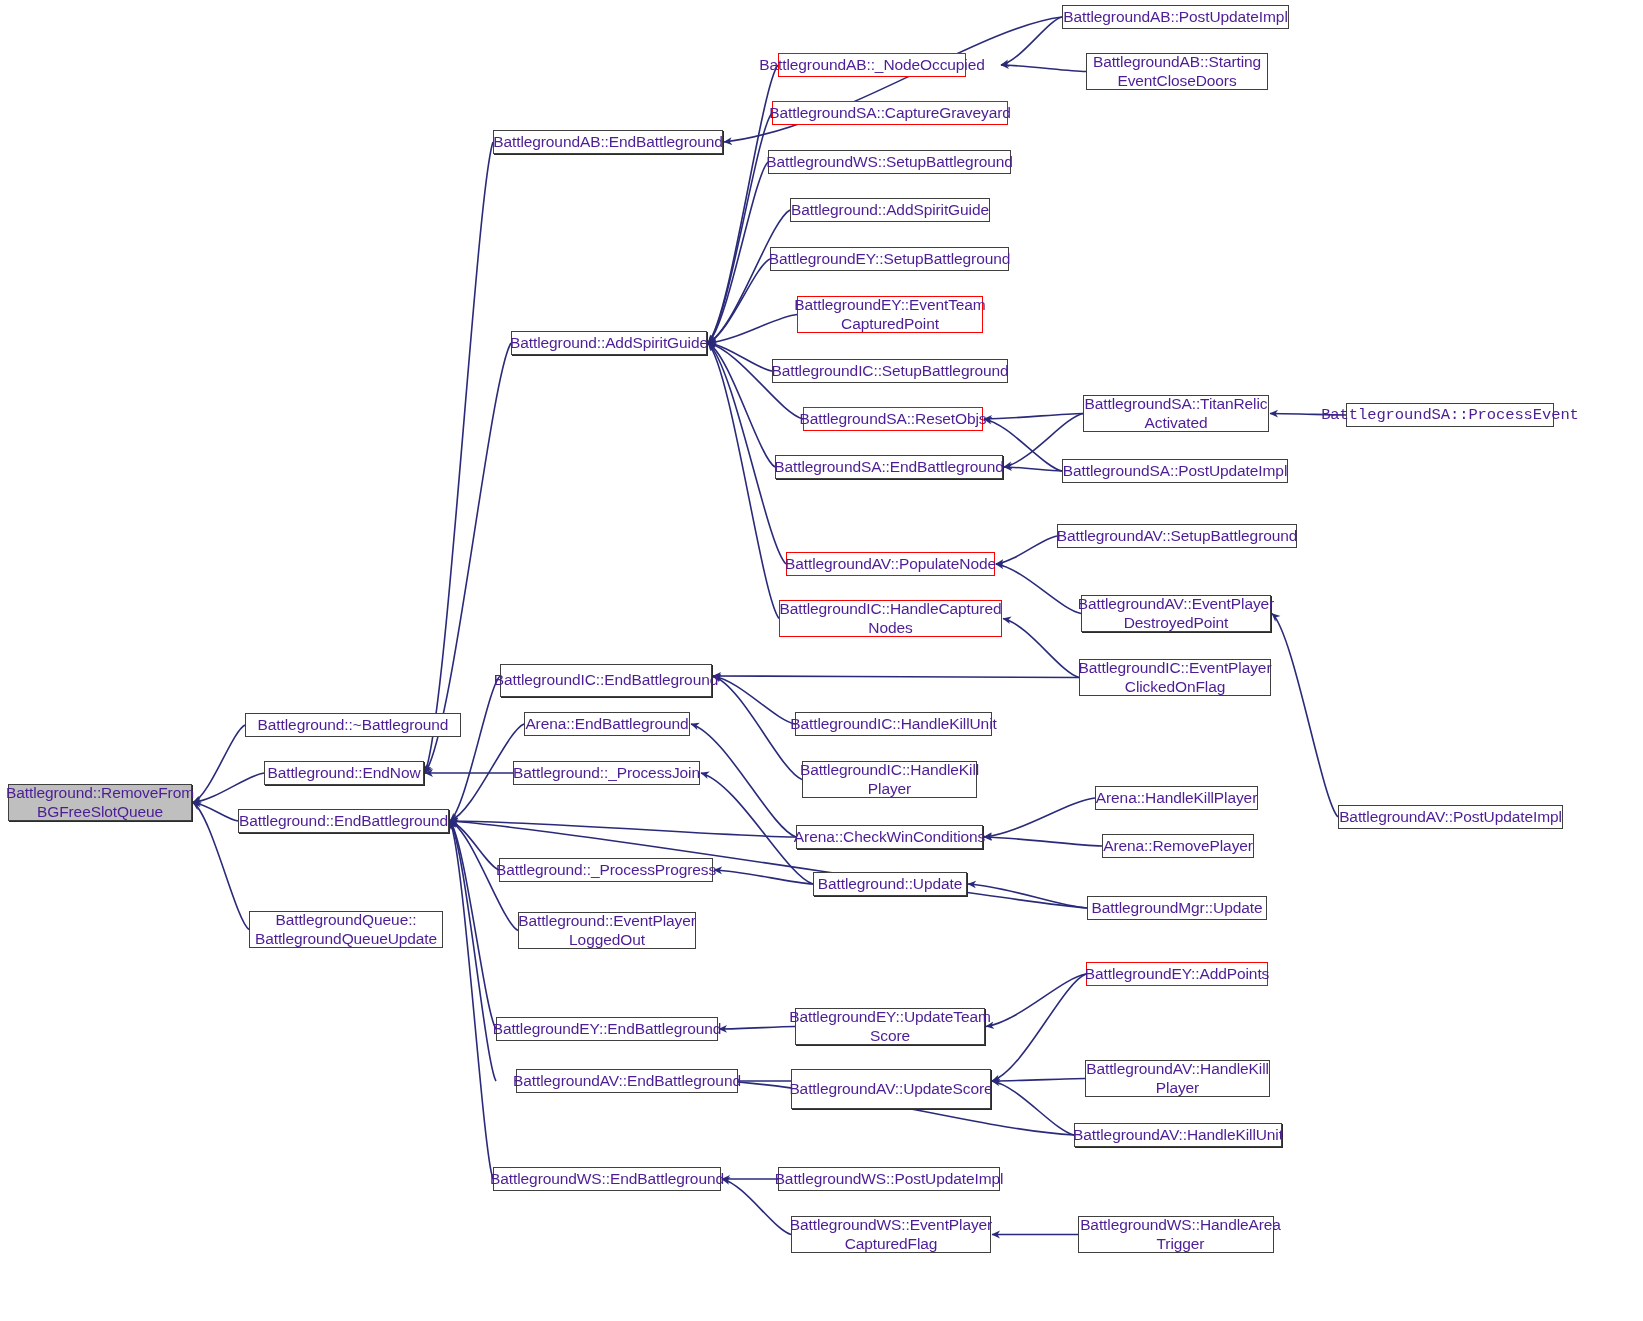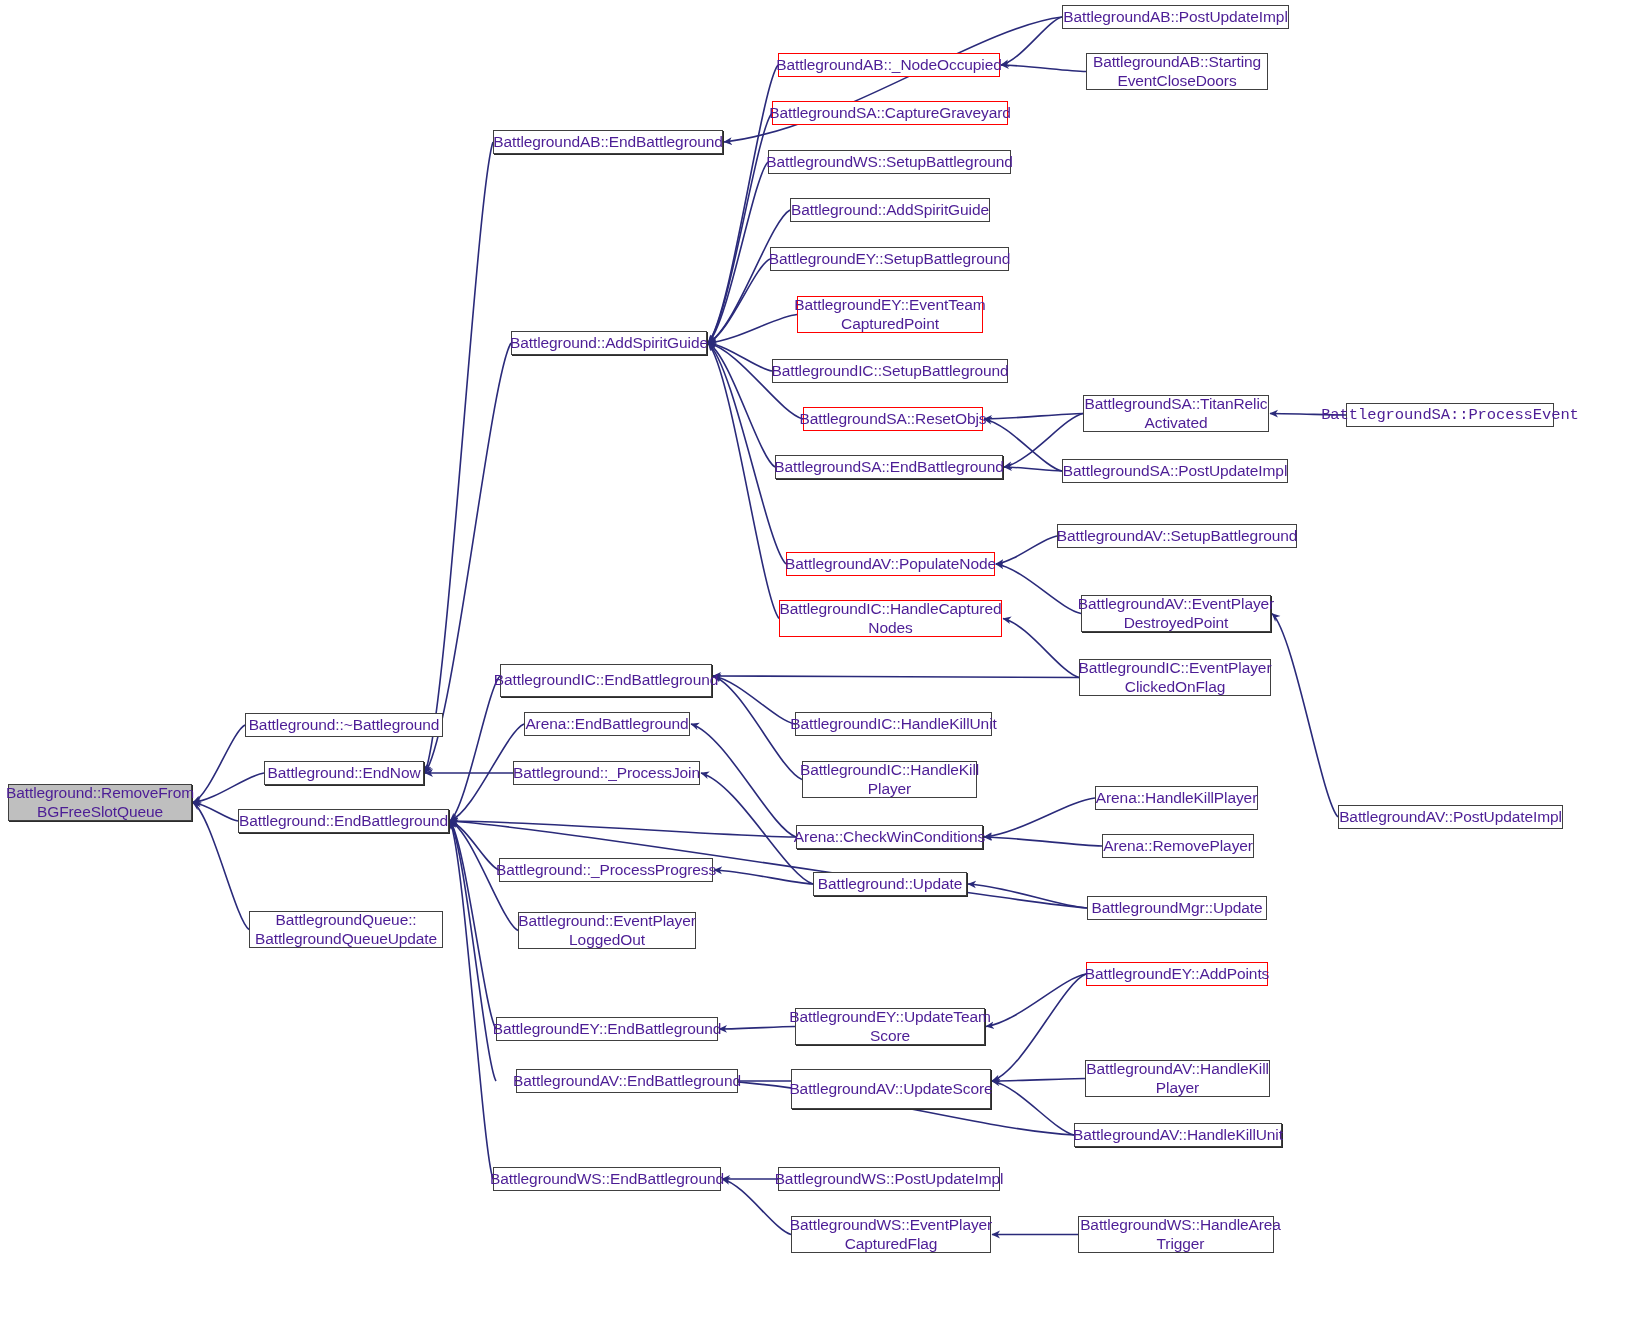--- a/index.html
+++ b/index.html
@@ -115,37 +115,37 @@
         <path d="M 791 1234.5 C 773.9225 1230.06 745.2875 1184.55 722 1179" marker-end="url(#ah)"></path>
         <path d="M 1078 1234.5 C 1056.715 1234.5 1021.025 1234.5 992 1234.5" marker-end="url(#ah)"></path>
         <path d="M 1338 817 C 1321.665 800.72 1294.275 633.85 1272 613.5" marker-end="url(#ah)"></path>
         <path d="M 1087 908 C 999 901.04 570 829.7 450 821" marker-end="url(#ah)"></path>
         <path d="M 796 837 C 710.365 835.72 566.775 822.6 450 821" marker-end="url(#ah)"></path>
       </g>
   </svg>
   <div id="node-layer">
       <div class="node root" style="left: 8px; top: 784px; width: 184px; height: 37px;">Battleground::RemoveFrom
 BGFreeSlotQueue</div>
-      <div class="node " style="left: 245px; top: 713px; width: 198px; height: 24px;">Battleground::~Battleground</div>
+      <div class="node " style="left: 245px; top: 713px; width: 216px; height: 24px;">Battleground::~Battleground</div>
       <div class="node shadow" style="left: 264px; top: 761px; width: 160px; height: 24px;">Battleground::EndNow</div>
       <div class="node shadow" style="left: 238px; top: 809px; width: 211px; height: 24px;">Battleground::EndBattleground</div>
       <div class="node " style="left: 249px; top: 911px; width: 194px; height: 37px;">BattlegroundQueue::
 BattlegroundQueueUpdate</div>
       <div class="node shadow" style="left: 493px; top: 130px; width: 230px; height: 24px;">BattlegroundAB::EndBattleground</div>
       <div class="node shadow" style="left: 511px; top: 331px; width: 196px; height: 24px;">Battleground::AddSpiritGuide</div>
       <div class="node shadow" style="left: 500px; top: 664px; width: 212px; height: 33px;">BattlegroundIC::EndBattleground</div>
       <div class="node " style="left: 524px; top: 712px; width: 166px; height: 24px;">Arena::EndBattleground</div>
       <div class="node " style="left: 513px; top: 761px; width: 187px; height: 24px;">Battleground::_ProcessJoin</div>
       <div class="node " style="left: 499px; top: 858px; width: 214px; height: 24px;">Battleground::_ProcessProgress</div>
       <div class="node " style="left: 518px; top: 912px; width: 178px; height: 37px;">Battleground::EventPlayer
 LoggedOut</div>
       <div class="node " style="left: 496px; top: 1017px; width: 222px; height: 24px;">BattlegroundEY::EndBattleground</div>
       <div class="node " style="left: 496px; top: 1069px; width: 222px; height: 24px; margin-left: 20px;">BattlegroundAV::EndBattleground</div>
       <div class="node " style="left: 493px; top: 1167px; width: 228px; height: 24px;">BattlegroundWS::EndBattleground</div>
-      <div class="node red" style="left: 778px; top: 53px; width: 222px; height: 24px;">BattlegroundAB::_NodeOccupied</div>
+      <div class="node red" style="left: 778px; top: 53px; width: 188px; height: 24px;">BattlegroundAB::_NodeOccupied</div>
       <div class="node red" style="left: 772px; top: 101px; width: 236px; height: 24px;">BattlegroundSA::CaptureGraveyard</div>
       <div class="node " style="left: 768px; top: 150px; width: 243px; height: 24px;">BattlegroundWS::SetupBattleground</div>
       <div class="node " style="left: 790px; top: 198px; width: 200px; height: 24px;">Battleground::AddSpiritGuide</div>
       <div class="node " style="left: 770px; top: 247px; width: 239px; height: 24px;">BattlegroundEY::SetupBattleground</div>
       <div class="node red" style="left: 797px; top: 296px; width: 186px; height: 37px;">BattlegroundEY::EventTeam
 CapturedPoint</div>
       <div class="node " style="left: 772px; top: 359px; width: 236px; height: 24px;">BattlegroundIC::SetupBattleground</div>
       <div class="node red" style="left: 803px; top: 407px; width: 180px; height: 24px;">BattlegroundSA::ResetObjs</div>
       <div class="node shadow" style="left: 775px; top: 455px; width: 228px; height: 24px;">BattlegroundSA::EndBattleground</div>
       <div class="node red" style="left: 786px; top: 552px; width: 209px; height: 24px;">BattlegroundAV::PopulateNode</div>

